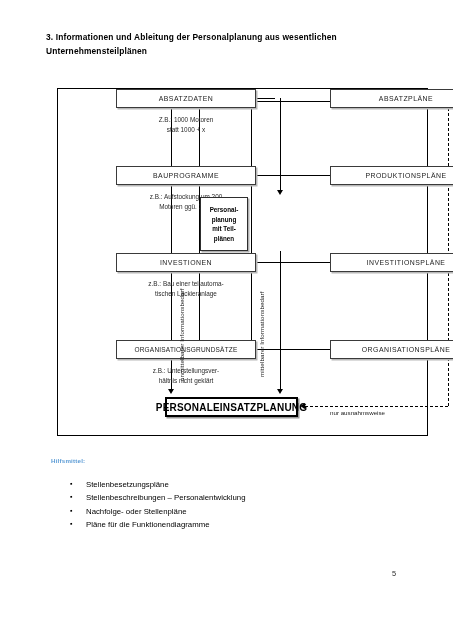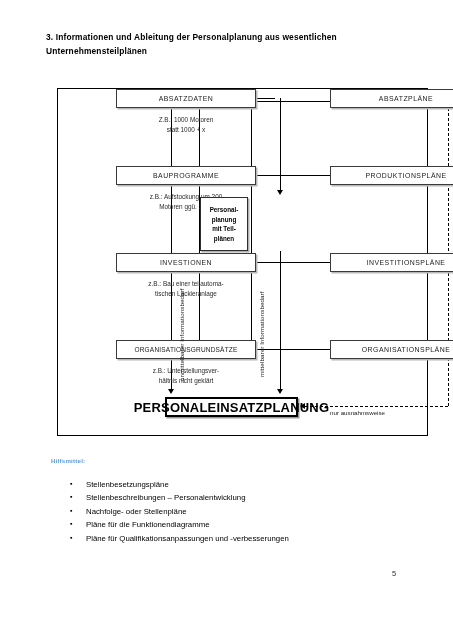--- a/index.html
+++ b/index.html
@@ -59,21 +59,21 @@
     font-size:6.3px;font-weight:bold;line-height:9.5px;text-align:center;
     box-shadow:1.5px 1.5px 0 #b0b0b0;
   }
 
   
   #peBox{
     position:absolute;left:164px;top:396px;width:133px;height:20px;
     border:2px solid #000;background:#fff;
     box-sizing:border-box;
     display:flex;align-items:center;justify-content:center;
-    font-size:13px;font-weight:bold;letter-spacing:.2px;
+    font-size:10px;font-weight:bold;letter-spacing:.2px;
     box-shadow:1.5px 1.5px 0 #9a9a9a;
   }
 
   
   .h{position:absolute;height:1px;background:#000;}
   .v{position:absolute;width:1px;background:#000;}
   .hd{position:absolute;height:0;border-top:1px dashed #000;}
   .vd{position:absolute;width:0;border-left:1px dashed #000;}
 
   .arrU,.arrD,.arrL{position:absolute;width:0;height:0;}
@@ -228,18 +228,17 @@
 
     <div id="excLabel" style="left:272px;top:320px;position:absolute;">nur ausnahmsweise</div>
   </div>
 
   <div id="hilfs" style="color: rgb(91, 155, 213);">Hilfsmittel:</div>
   <ul id="bullets">
     <li>Stellenbesetzungspläne</li>
     <li>Stellenbeschreibungen – Personalentwicklung</li>
     <li>Nachfolge- oder Stellenpläne</li>
     <li>Pläne für die Funktionendiagramme</li>
-    <li>Pläne für Qualifikationsanpassungen und -verbesserungen</li>
   </ul>
 
   <div id="pageno">5</div>
 
 </div>
 
 </body></html>

